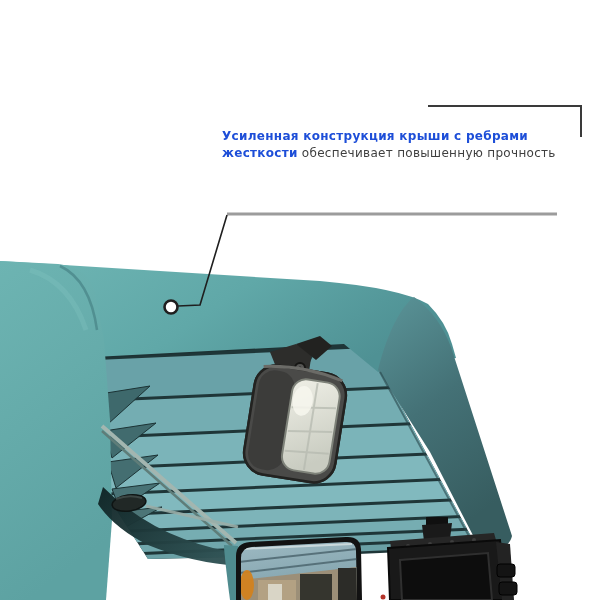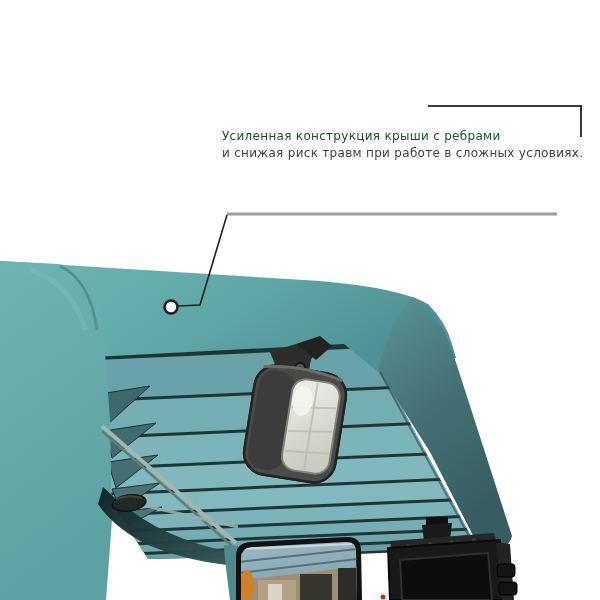--- a/index.html
+++ b/index.html
@@ -6,21 +6,21 @@
   .canvas{
     position:relative;width:600px;height:600px;background:#ffffff;
     overflow:hidden;font-family:"DejaVu Sans","Liberation Sans",sans-serif;
   }
   .art{position:absolute;left:0;top:0;}
   .annotation{
     position:absolute;left:222px;top:128px;width:360px;
     font-size:12px;line-height:16.5px;letter-spacing:.3px;color:#3f3f3f;
   }
   .annotation .ln{white-space:nowrap;}
-  .annotation b{font-weight:400;color:#14532d;}
+  .annotation b{font-weight:700;color:#1d4ed8;}
 </style>
 </head>
 <body>
 
 <div class="canvas">
 
   <svg class="art" width="600" height="600" viewBox="0 0 600 600">
     <defs>
       <linearGradient id="gradRoof" x1="0" y1="0" x2="1" y2="0.35">
         <stop offset="0" stop-color="#6fb6b4"></stop>
@@ -170,16 +170,16 @@
     <g fill="none" stroke="#3a3a3a" stroke-width="2">
       <path d="M428,106 L581,106 L581,137"></path>
     </g>
     <path stroke="#9c9c9c" stroke-width="3" fill="none" d="M227,214 L557,214"></path>
     <path stroke="#1f1f1f" stroke-width="1.6" fill="none" d="M227,215 L200,305 L178,306"></path>
     <circle cx="171" cy="307" r="6.5" fill="#ffffff" stroke="#1f1f1f" stroke-width="2.6"></circle>
   </svg>
 
   <div class="annotation">
     <div class="ln"><b>Усиленная конструкция крыши с ребрами</b><span></span></div>
-    <div class="ln"><b></b><span>и снижая риск травм при работе в сложных условиях.</span></div>
+    <div class="ln"><b>жесткости</b><span> обеспечивает повышенную прочность</span></div>
   </div>
 
 </div>
 
 </body></html>

